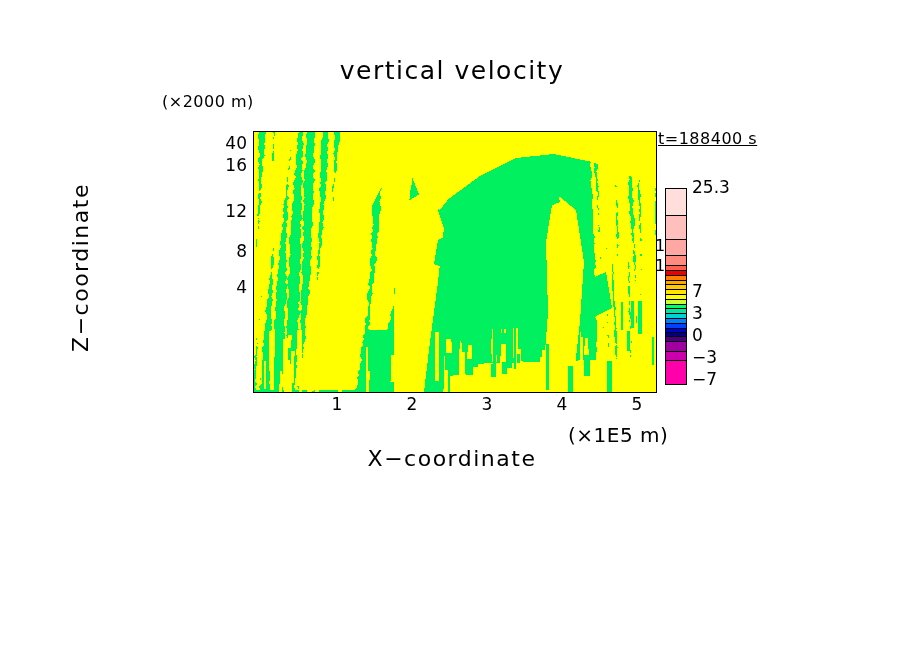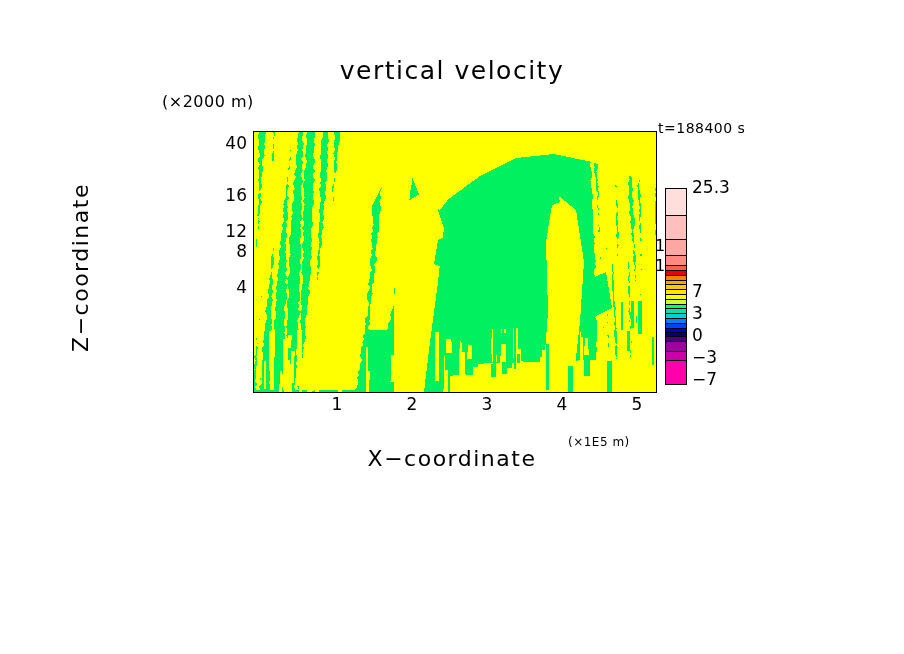--- a/index.html
+++ b/index.html
@@ -7,22 +7,22 @@
     width:904px;height:654px;position:relative;overflow:hidden;
     font-family:"DejaVu Sans","Liberation Sans",sans-serif;
     color:#000000;
   }
   .abs{position:absolute;}
   .title{
     left:0;top:56px;width:904px;text-align:center;
     font-size:25px;letter-spacing:1.5px;font-weight:400;
   }
   .yunit{left:162px;top:92px;font-size:16px;letter-spacing:0.5px;}
-  .xunit{left:568px;top:435px;font-size:12px;letter-spacing:0.5px;}
-  .timestamp{left:658px;top:120px;font-size:14px;letter-spacing:0.5px;}
+  .xunit{left:568px;top:423px;font-size:20px;letter-spacing:0.5px;}
+  .timestamp{left:658px;top:129px;font-size:16px;letter-spacing:0.5px;text-decoration:underline;}
   .xaxis-label{
     left:0;top:446px;width:904px;text-align:center;
     font-size:22px;letter-spacing:1.5px;
   }
   .yaxis-label{
     left:-60px;top:255px;width:280px;text-align:center;
     font-size:22px;letter-spacing:1.5px;
     transform:rotate(-90deg);transform-origin:50% 50%;
   }
 
@@ -67,22 +67,22 @@
 <div class="abs yunit">(×2000 m)</div>
 <div class="abs xunit">(×1E5 m)</div>
 <div class="abs timestamp">t=188400 s</div>
 
 <div class="abs xaxis-label">X−coordinate</div>
 <div class="abs yaxis-label">Z−coordinate</div>
 
 <div class="abs ytick-wrap">
   <div class="ytick" style="top:148px">4</div>
   <div class="ytick" style="top:112px">8</div>
-  <div class="ytick" style="top:92px">12</div>
-  <div class="ytick" style="top:56px">16</div>
+  <div class="ytick" style="top:72px">12</div>
+  <div class="ytick" style="top:26px">16</div>
   <div class="ytick" style="top:4px">40</div>
 </div>
 
 <div class="abs xtick-wrap">
   <div class="xtick" style="left:84px">1</div>
   <div class="xtick" style="left:159px">2</div>
   <div class="xtick" style="left:234px">3</div>
   <div class="xtick" style="left:309px">4</div>
   <div class="xtick" style="left:384px">5</div>
 </div>

